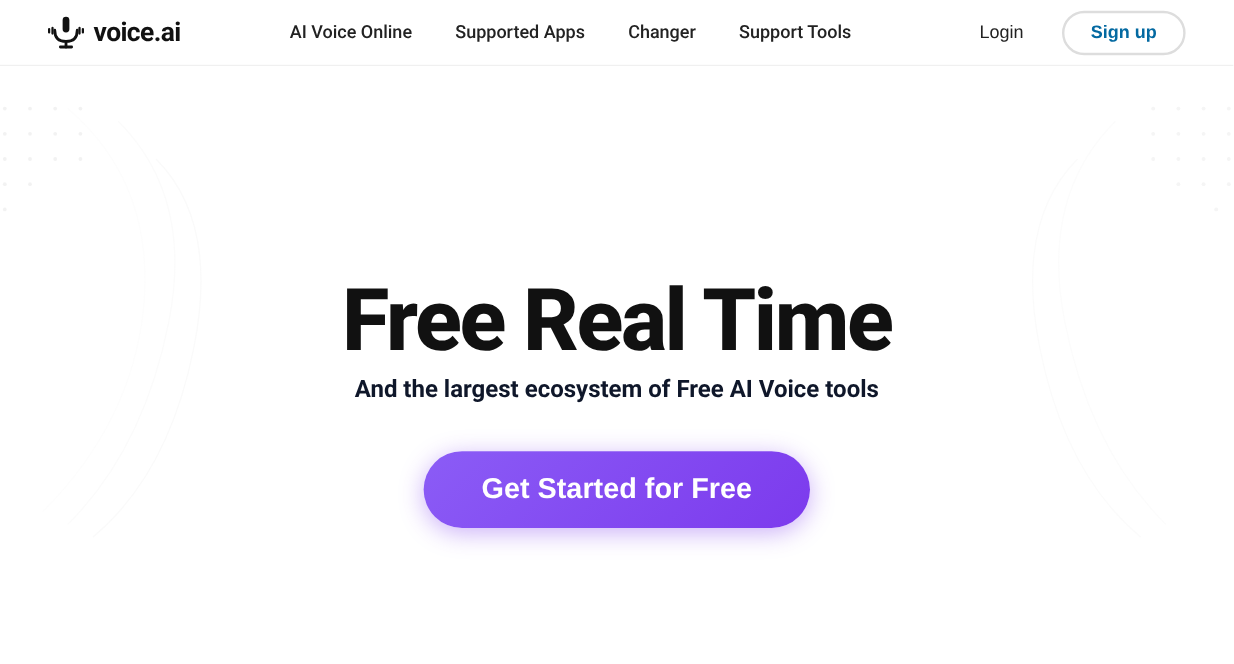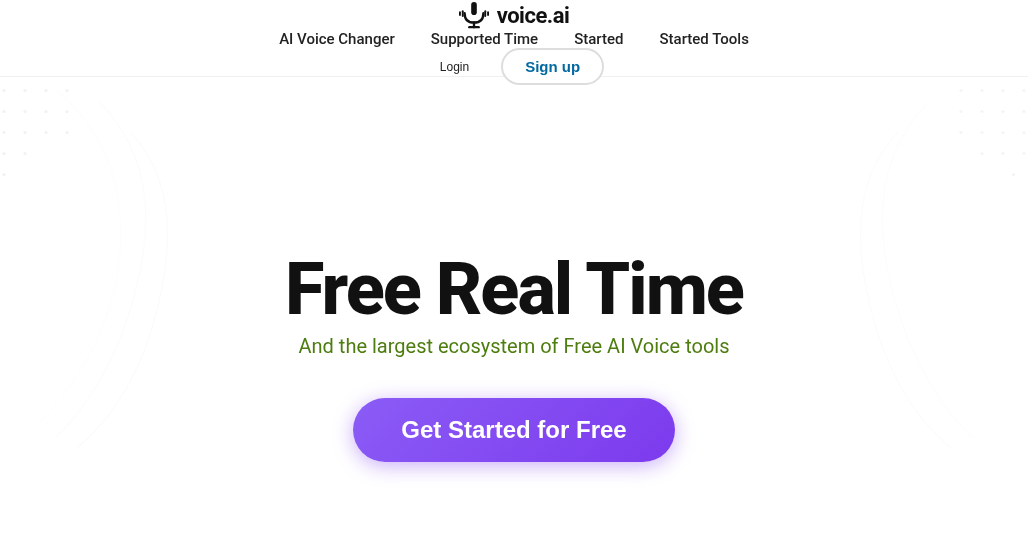--- a/index.html
+++ b/index.html
@@ -18,24 +18,23 @@
     }
 
     
     .navbar {
       position: relative;
       z-index: 10;
       display: flex;
       align-items: center;
       justify-content: space-between;
       padding: 0 40px;
-      height: 77px;
+      height: 55px;
       background: rgba(255,255,255,0.95);
       border-bottom: 1px solid #f0f0f0;
-      flex-direction: column;
     }
 
     .navbar-left {
       display: flex;
       align-items: center;
     }
 
     .logo-container {
       display: flex;
       align-items: center;
@@ -69,21 +68,21 @@
       cursor: pointer;
     }
 
     .navbar-right {
       display: flex;
       align-items: center;
       gap: 16px;
     }
 
     .btn-login {
-      font-size: 12px;
+      font-size: 15px;
       font-weight: 500;
       color: #222;
       background: none;
       border: none;
       cursor: pointer;
       padding: 8px 16px;
     }
 
     .btn-signup {
       font-size: 15px;
@@ -113,22 +112,22 @@
       font-size: 72px;
       font-weight: 800;
       color: #111;
       line-height: 1.1;
       letter-spacing: -2px;
       margin-bottom: 4px;
     }
 
     .hero-subtitle {
       font-size: 20px;
-      font-weight: 400;
-      color: #4d7c0f;
+      font-weight: 700;
+      color: #0f172a;
       margin-bottom: 40px;
     }
 
     .btn-cta {
       background: linear-gradient(135deg, #8b5cf6, #7c3aed);
       color: #fff;
       font-size: 24px;
       font-weight: 700;
       border: none;
       border-radius: 50px;
@@ -239,24 +238,24 @@
         <line x1="4" y1="12" x2="4" y2="17" stroke="#111" stroke-width="2" stroke-linecap="round"></line>
         <line x1="1" y1="13" x2="1" y2="16" stroke="#111" stroke-width="2" stroke-linecap="round"></line>
         <line x1="28" y1="12" x2="28" y2="17" stroke="#111" stroke-width="2" stroke-linecap="round"></line>
         <line x1="31" y1="13" x2="31" y2="16" stroke="#111" stroke-width="2" stroke-linecap="round"></line>
       </svg>
       <span class="logo-text">voice.ai</span>
     </a>
   </div>
 
   <div class="navbar-center">
-    <a class="nav-link" href="#">AI Voice Changer</a>
-    <a class="nav-link" href="#">Supported Time</a>
-    <a class="nav-link" href="#">Started</a>
-    <a class="nav-link" href="#">Started Tools</a>
+    <a class="nav-link" href="#">AI Voice Online</a>
+    <a class="nav-link" href="#">Supported Apps</a>
+    <a class="nav-link" href="#">Changer</a>
+    <a class="nav-link" href="#">Support Tools</a>
   </div>
 
   <div class="navbar-right">
     <button class="btn-login">Login</button>
     <button class="btn-signup">Sign up</button>
   </div>
 </nav>
 
 <section class="hero">
   <h1 class="hero-title">

